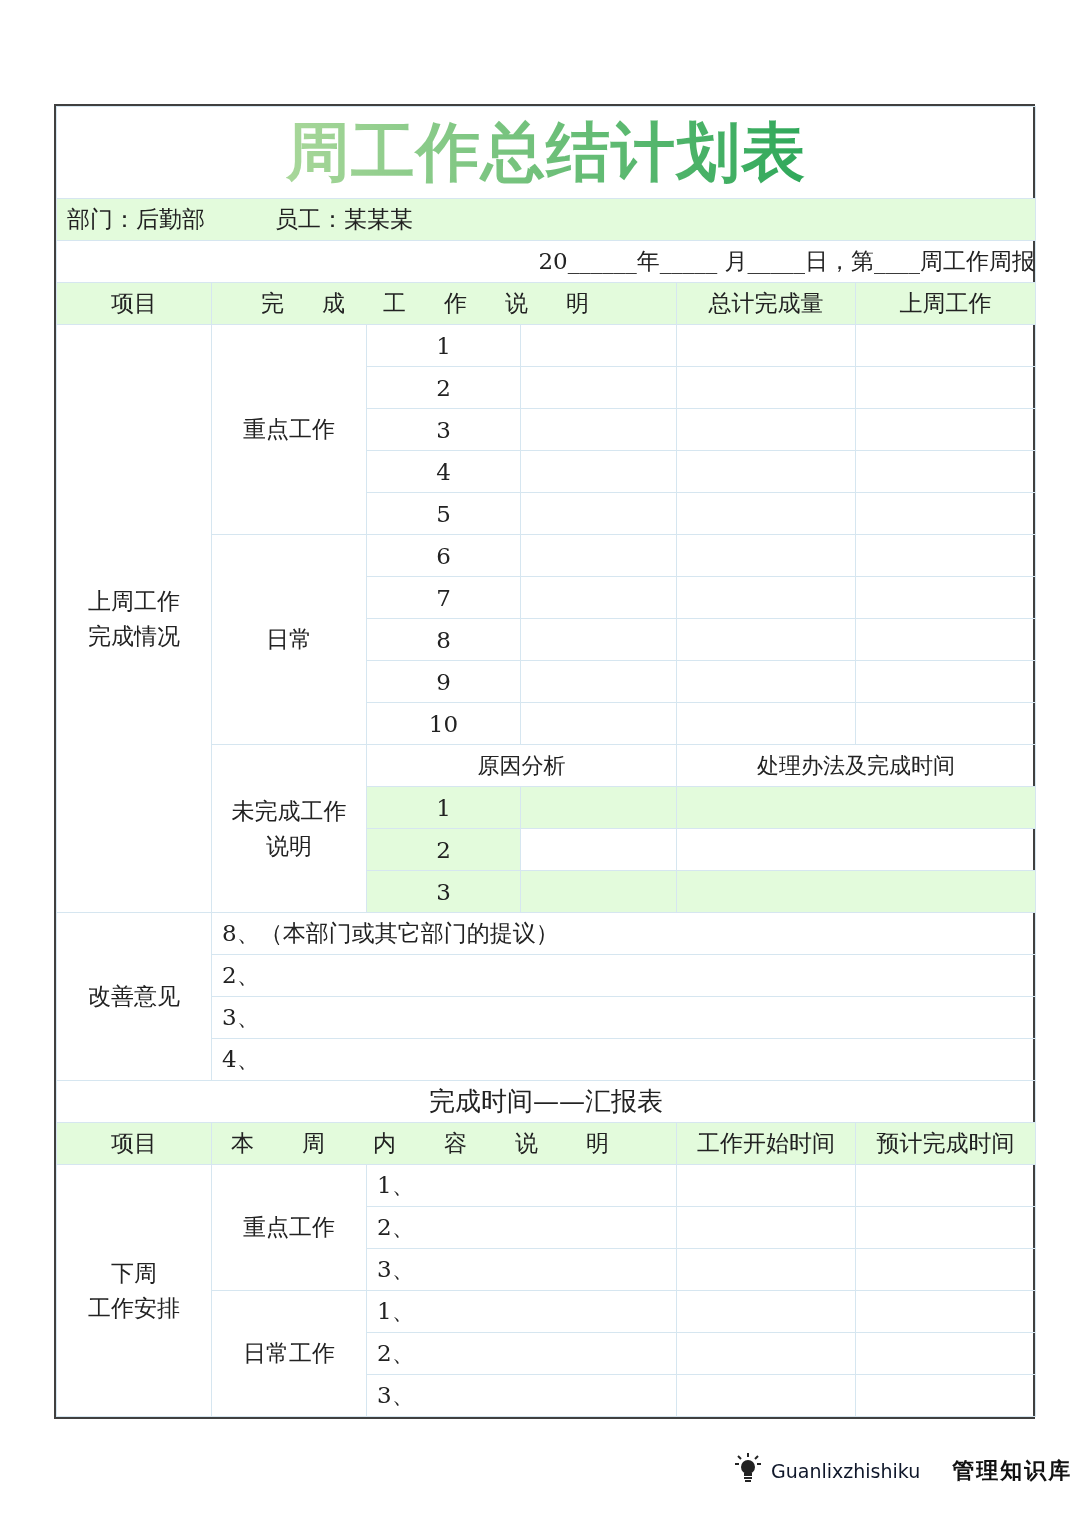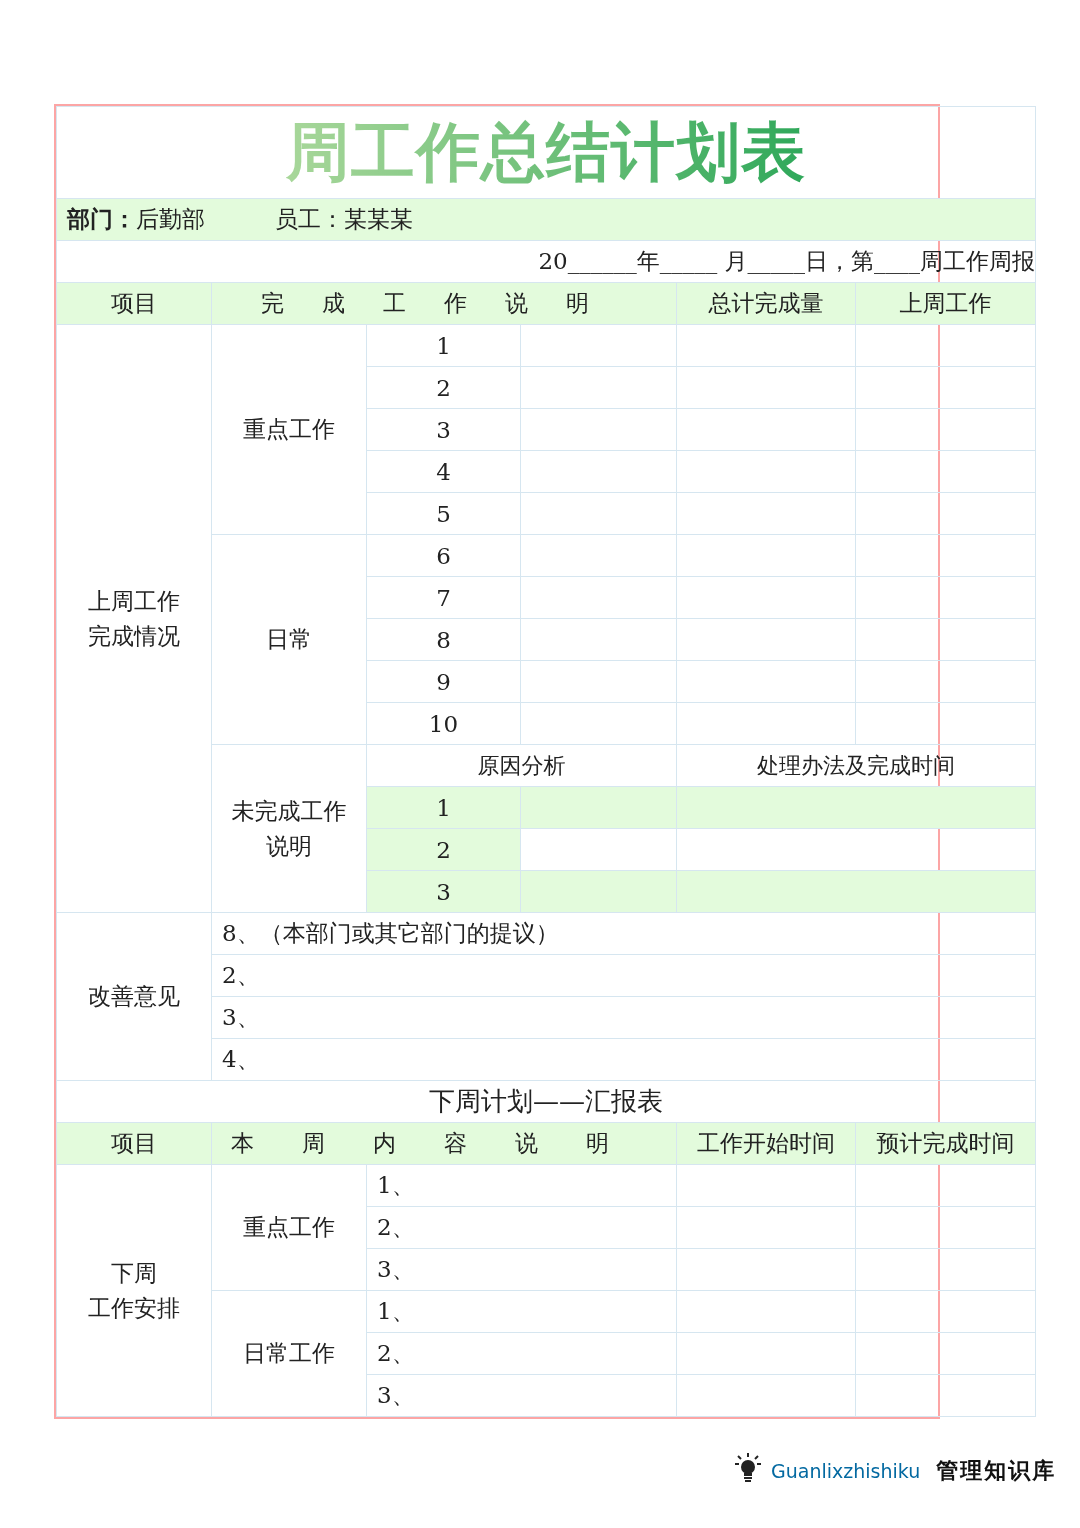--- a/index.html
+++ b/index.html
@@ -1,34 +1,34 @@
 <!DOCTYPE html>
 <html><head>
 <meta charset="utf-8">
 <style>
   html, body { margin:0; padding:0; background:#ffffff; }
   body { width:1080px; height:1528px; position:relative; font-family:"DejaVu Serif","Liberation Serif",serif; color:#222; }
-  .sheet { position:absolute; left:54px; top:104px; width:886px; border:2px solid #fca5a5; box-sizing:border-box; }
+  .sheet { position:absolute; left:54px; top:104px; width:981px; border:2px solid #404040; box-sizing:border-box; }
   table { border-collapse:collapse; width:100%; table-layout:fixed; }
   td { border:1px solid #d6e6f0; padding:0; height:42px; font-size:23px; text-align:center; vertical-align:middle; box-sizing:border-box; }
   .title-cell { height:92px; }
   .title { font-family:"DejaVu Sans","Liberation Sans",sans-serif; font-weight:bold; font-size:64px; letter-spacing:1px;
            background:linear-gradient(90deg,#a8d79a 0%,#6fc07a 50%,#2fa85a 100%); -webkit-background-clip:text; background-clip:text; color:transparent; }
   .green { background:#e3fbdc; }
   .info { text-align:left; padding-left:10px; font-size:23px; }
   .info span { margin-right:70px; }
   .date { text-align:right; font-size:23px; }
   .hdr { font-family:Liberation Serif, serif; font-size:22px; }
   .spaced { letter-spacing:38px; }
   .spaced2 { letter-spacing:48px; }
   .left { text-align:left; padding-left:10px; }
   .cat { font-size:23px; line-height:35px;margin-top:36px; }
   .footer { position:absolute; left:733px; top:1452px; display:flex; align-items:center; gap:8px; }
-  .footer .brand { font-family:"DejaVu Sans","Liberation Sans",sans-serif; font-size:19px; color:#0369a1; }
-  .footer .cn { font-family:"DejaVu Serif","Liberation Serif",serif; font-weight:bold; font-size:22px; color:#111; margin-left:8px; letter-spacing:2px; }
+  .footer .brand { font-family:"DejaVu Sans","Liberation Sans",sans-serif; font-size:19px; color:#0f172a; }
+  .footer .cn { font-family:"DejaVu Serif","Liberation Serif",serif; font-weight:bold; font-size:22px; color:#111; margin-left:24px; letter-spacing:2px; }
 </style>
 </head>
 <body>
 
 <div class="sheet">
 <table>
   <colgroup>
     <col style="width:155px">
         <col style="width:155px">
         <col style="width:154px">
@@ -37,21 +37,21 @@
         <col style="width:180px">
   </colgroup>
   <tbody>
         <tr>
     <td colspan="6" class="title-cell">
       <span class="title">周工作总结计划表</span>
     </td>
   </tr>
   <tr>
     <td colspan="6" class="green info">
-      <span><b style="font-weight:bold">部门：</b><b style="font-weight:normal">后勤部</b></span><span><b style="font-weight:normal">员工：</b><b style="font-weight:normal">某某某</b></span>
+      <span><b style="font-weight:normal">部门：</b><b style="font-weight:normal">后勤部</b></span><span><b style="font-weight:normal">员工：</b><b style="font-weight:normal">某某某</b></span>
     </td>
   </tr>
   <tr>
     <td colspan="6" class="date">20______年_____ 月_____日，第____周工作周报</td>
   </tr>
   <tr class="green hdr">
     <td>项目</td>
     <td colspan="3" class="spaced">完成工作说明</td>
     <td>总计完成量</td>
     <td>上周工作</td>
@@ -151,21 +151,21 @@
           <td colspan="5" class="left">2、</td>
         </tr>
   <tr>
           <td colspan="5" class="left">3、</td>
         </tr>
   <tr>
           <td colspan="5" class="left">4、</td>
         </tr>
 
   <tr>
-          <td colspan="6" style="font-size:26px">下周计划——汇报表</td>
+          <td colspan="6" style="font-size:26px">完成时间——汇报表</td>
         </tr>
   <tr class="green hdr">
     <td>项目</td>
     <td colspan="3" class="spaced2">本周内容说明</td>
     <td>工作开始时间</td>
     <td>预计完成时间</td>
   </tr>
   <tr>
     <td rowspan="6" class="cat"><span>下周</span><br><span>工作安排</span></td>
     <td rowspan="3">重点工作</td>

